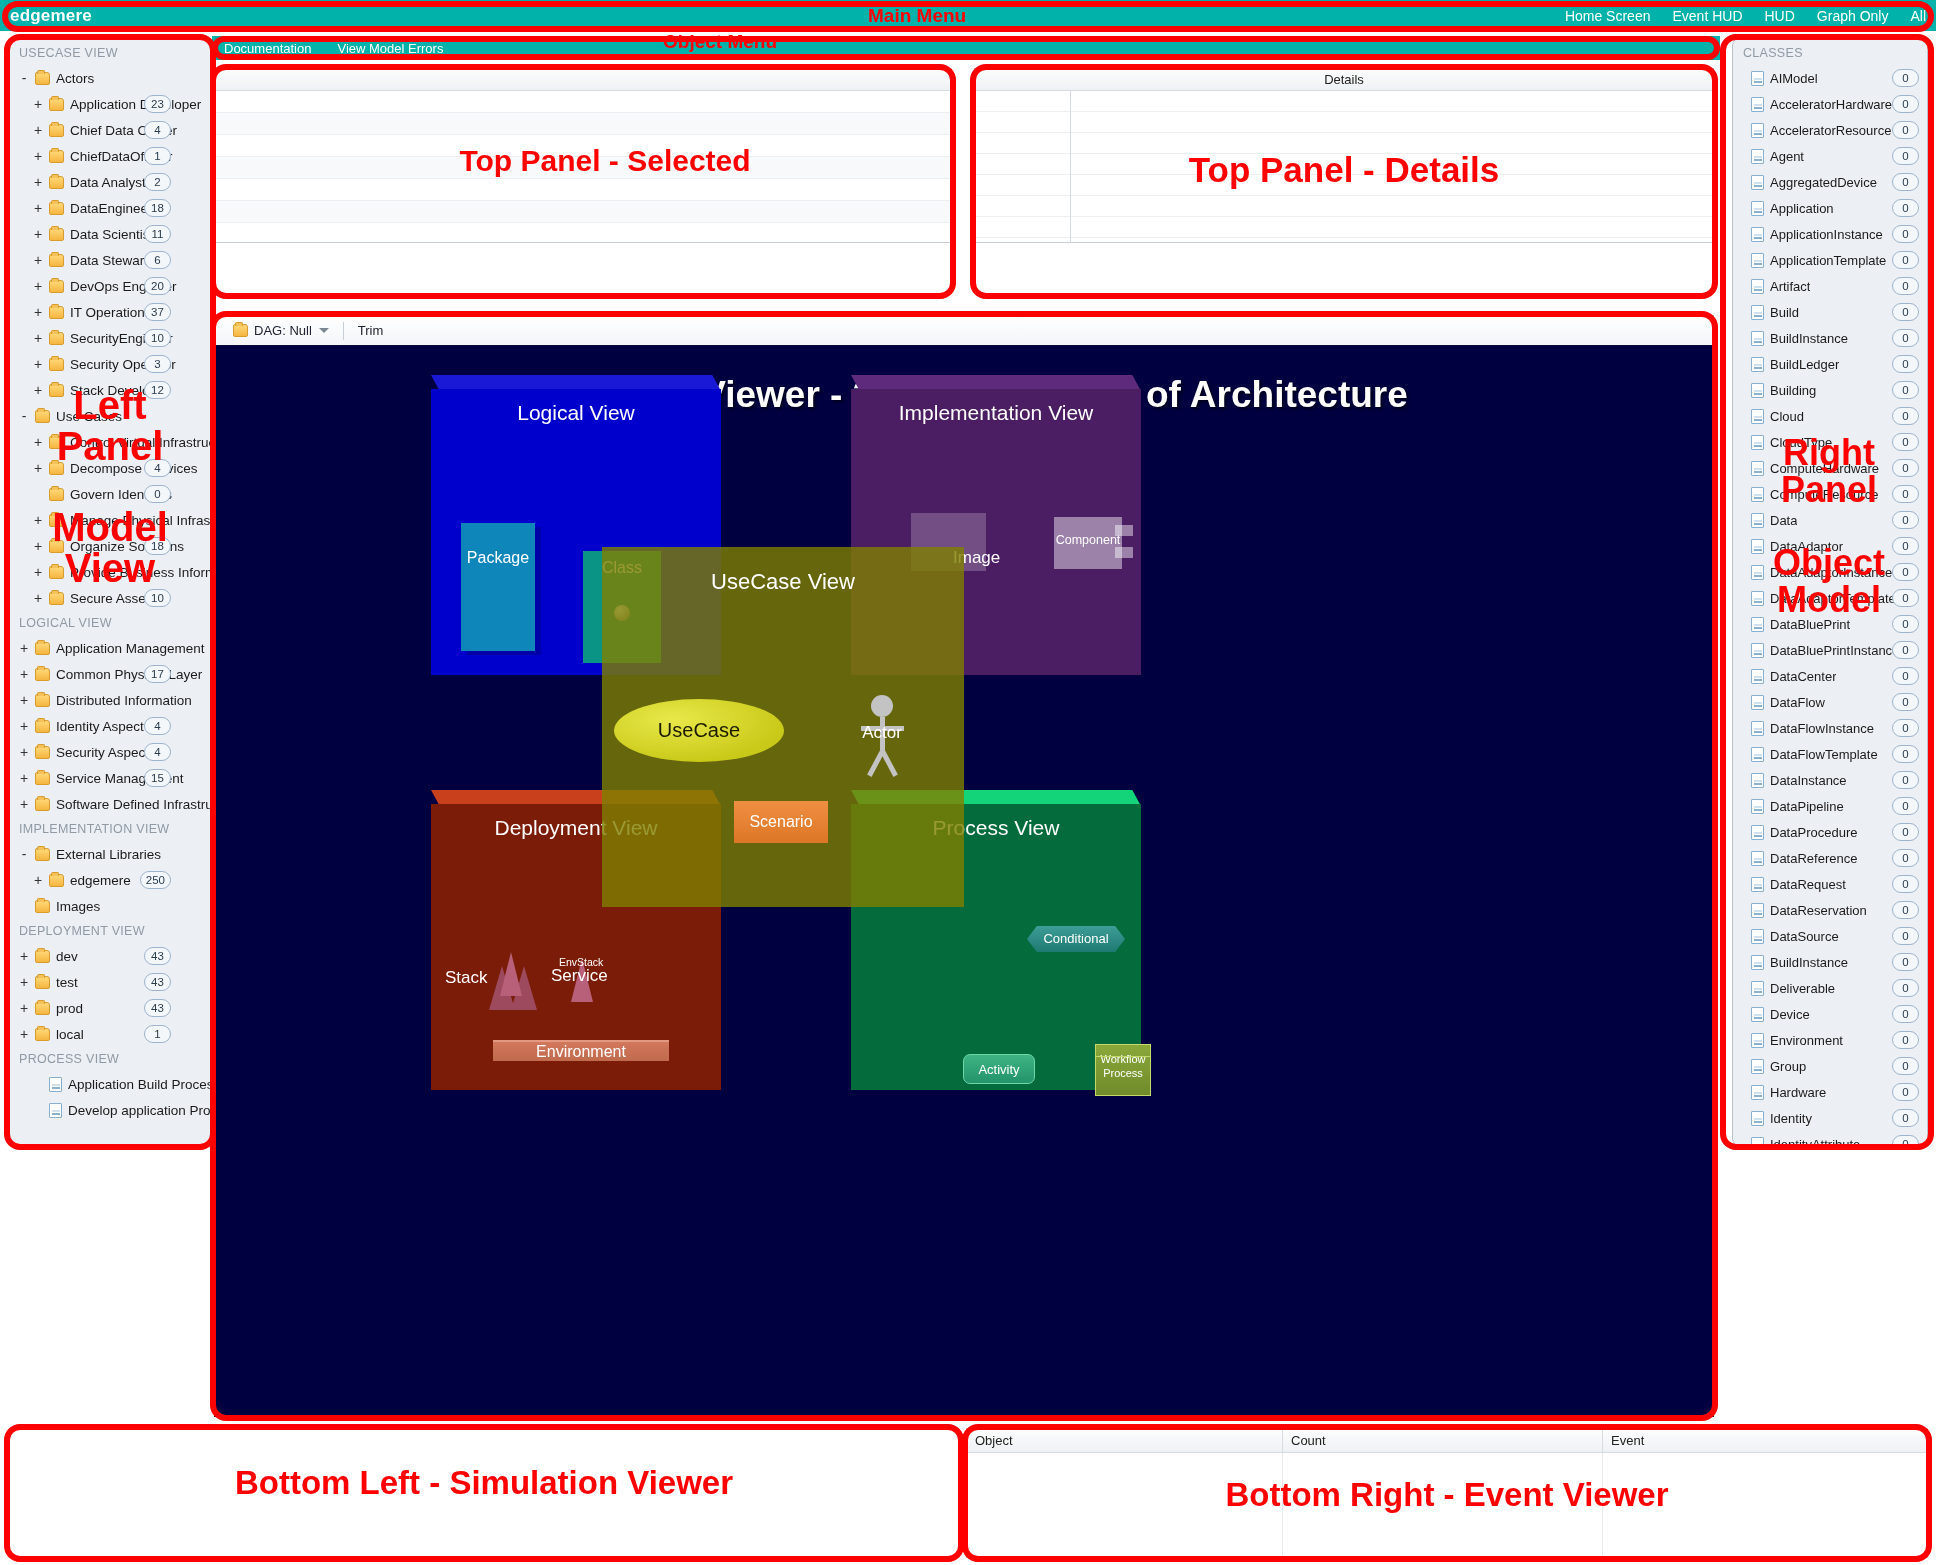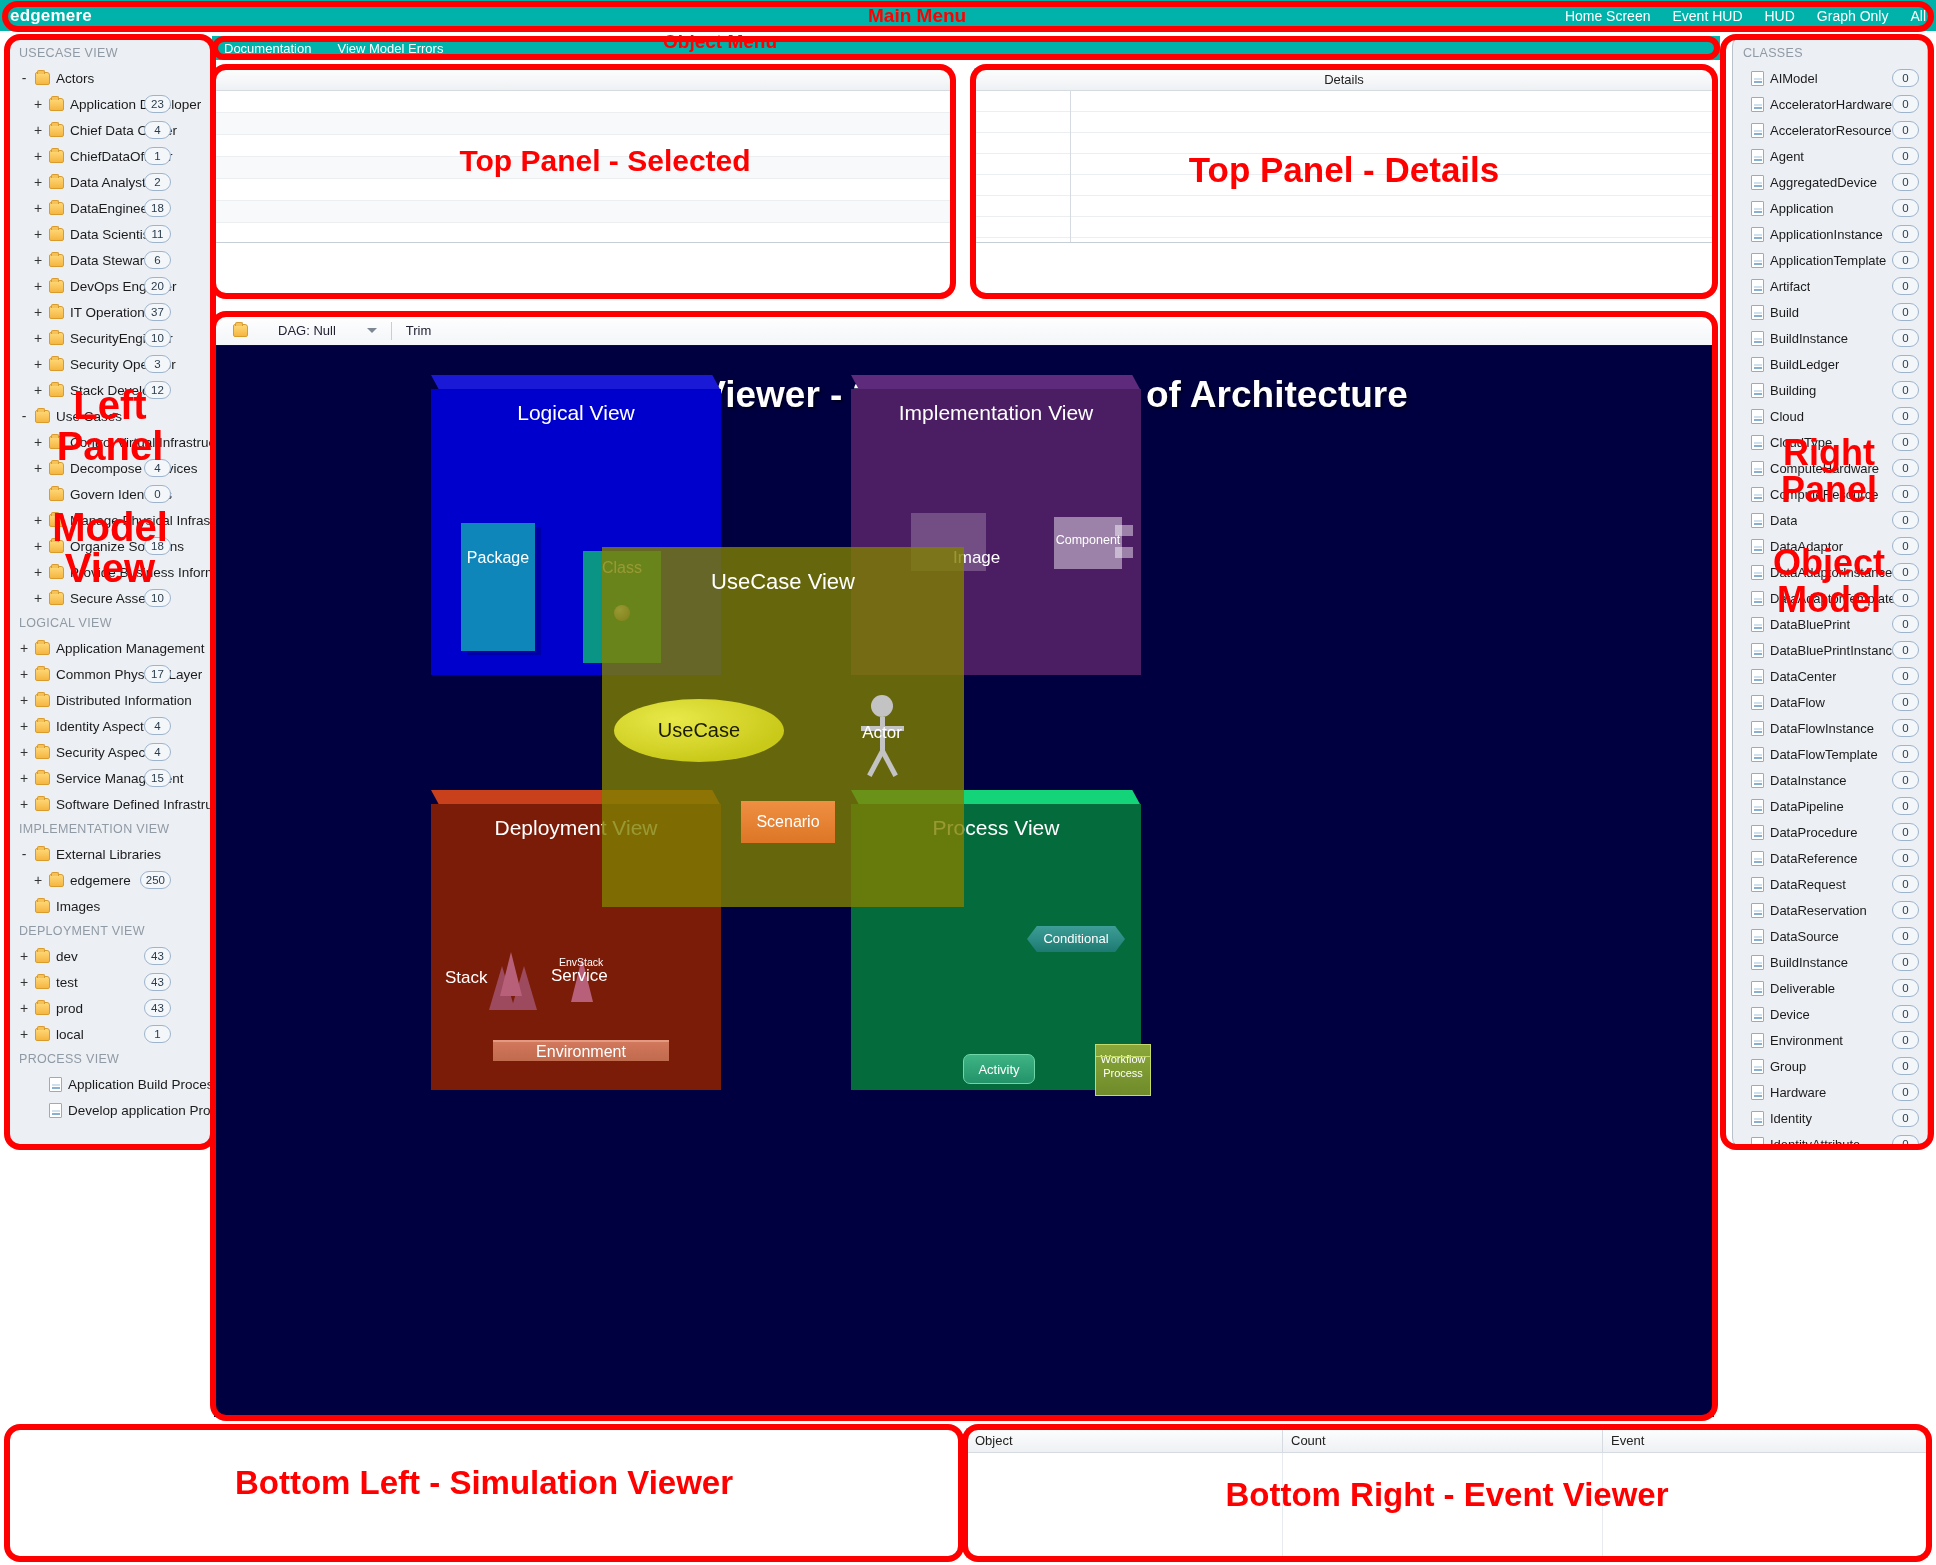--- a/index.html
+++ b/index.html
@@ -150,21 +150,21 @@
   .td-col-right { flex: 1; }
   .td-cell { height: 21px; border-bottom: 1px solid #eceff2; }
 
   
   .graph-toolbar {
     position: absolute; left: 214px; top: 315px; width: 1500px; height: 30px;
     background: linear-gradient(#ffffff,#f3f5f8);
     border: 1px solid #c7ced6; border-bottom: none;
     display: flex; align-items: center; z-index: 10;
   }
-  .gt-item { display: flex; align-items: center; font-size: 13px; color: #223; padding: 0 14px; gap: 24px; }
+  .gt-item { display: flex; align-items: center; font-size: 13px; color: #223; padding: 0 14px; }
   .gt-sep { width: 1px; height: 18px; background: #c7ced6; }
   .caret-dn {
     width: 0; height: 0; margin-left: 7px;
     border-left: 5px solid transparent; border-right: 5px solid transparent;
     border-top: 5px solid #7d8791;
   }
 
   .viewer {
     position: absolute; left: 214px; top: 345px; width: 1500px; height: 1072px;
     background: #000040;
@@ -901,21 +901,21 @@
 View</div>
       <div class="ucoval" style="left:12px; top:152px;">UseCase</div>
       <div class="actor" style="left:250px; top:148px;">
         <div class="head"></div>
         <div class="body"></div>
         <div class="arms"></div>
         <div class="leg1"></div>
         <div class="leg2"></div>
         <div class="actor-lbl">Actor</div>
       </div>
-      <div class="scenario" style="left:139px; top:254px;">Scenario</div>
+      <div class="scenario" style="left:132px; top:254px;">Scenario</div>
     </div>
   </div>
 
 
   <div class="bottom-right">
     <div class="br-head">
       <div class="br-c1">Object</div>
       <div class="br-c2">Count</div>
       <div class="br-c3">Event</div>
     </div>

